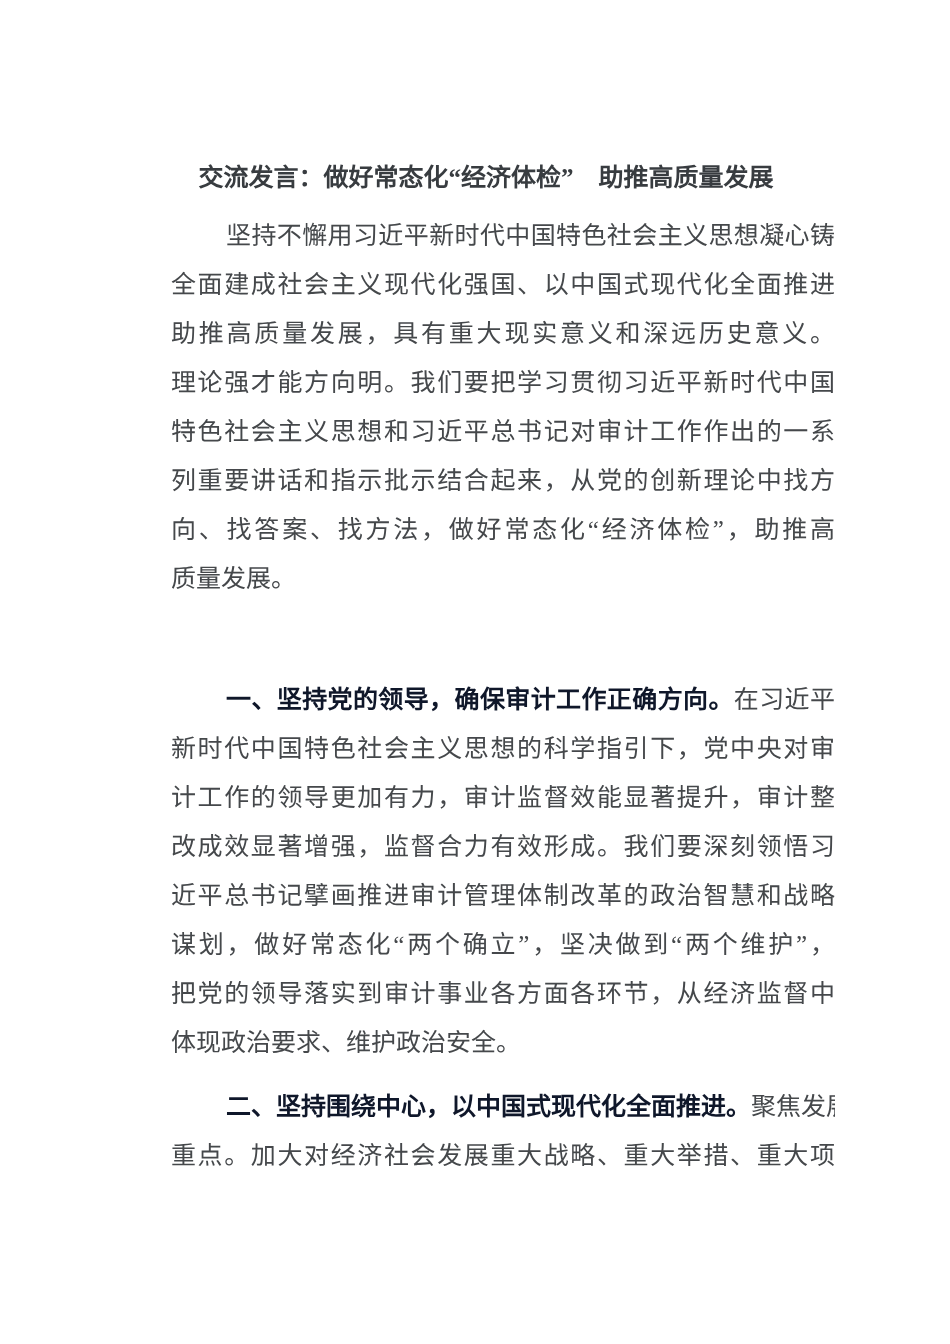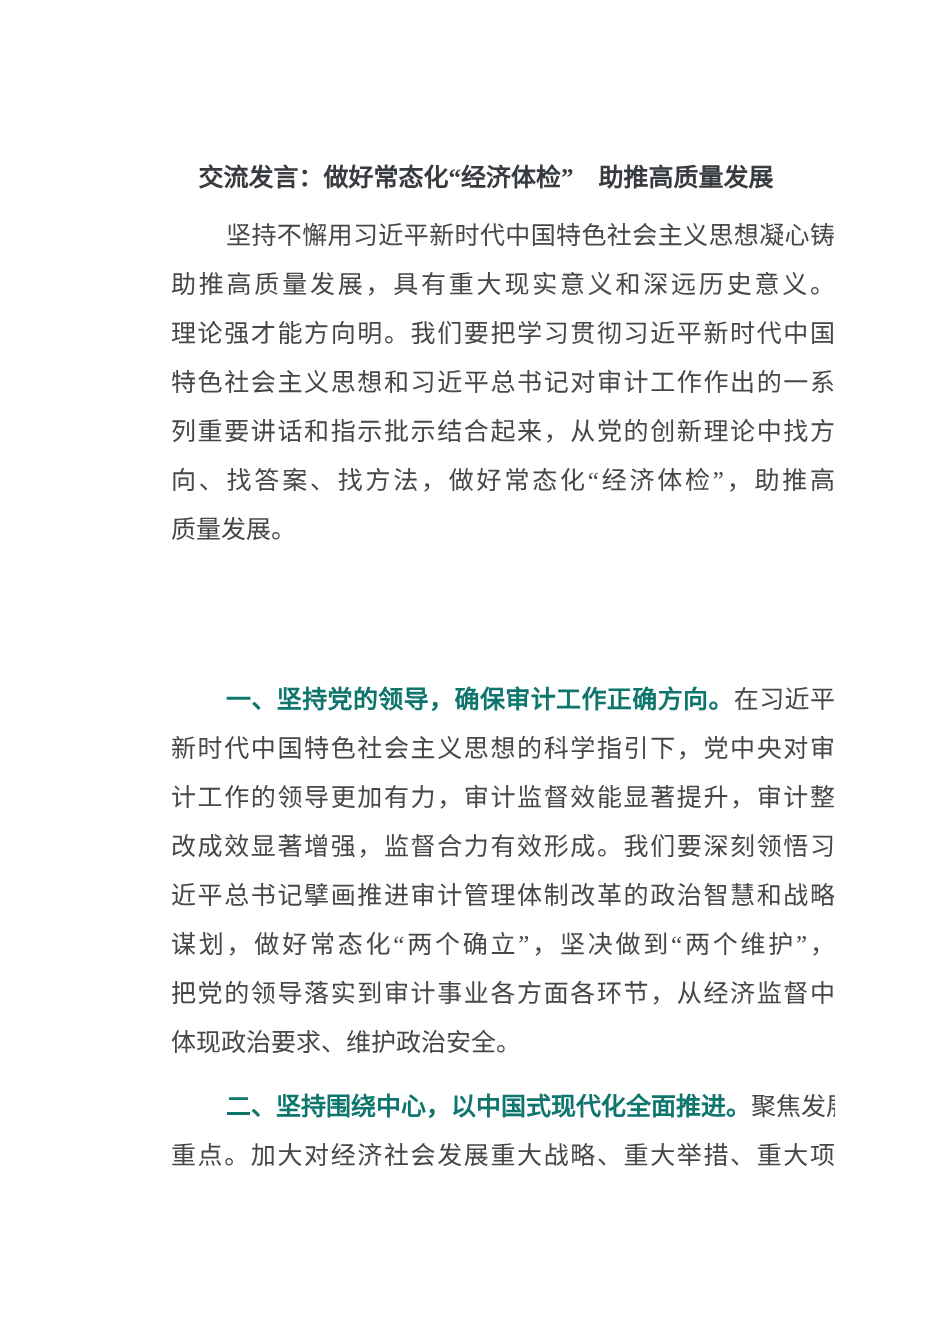--- a/index.html
+++ b/index.html
@@ -50,31 +50,32 @@
     text-justify: inter-character;
   }
   .line.flush-left {
     text-align-last: left;
   }
   .line.indent {
     padding-left: 55px;
   }
   .bold {
     font-weight: bold;
-    color: #0f766e;
+    color: #0f172a;
   }
 </style>
 </head>
 <body>
 
 <div class="page">
   <h1 class="doc-title">交流发言：做好常态化“经济体检”　助推高质量发展</h1>
   <div>
       <div class="para para-1">
         <div class="line indent"><span>坚持不懈用习近平新时代中国特色社会主义思想凝心铸</span></div>
+        <div class="line"><span>全面建成社会主义现代化强国、以中国式现代化全面推进</span></div>
         <div class="line"><span>助推高质量发展，具有重大现实意义和深远历史意义。</span></div>
         <div class="line"><span>理论强才能方向明。我们要把学习贯彻习近平新时代中国</span></div>
         <div class="line"><span>特色社会主义思想和习近平总书记对审计工作作出的一系</span></div>
         <div class="line"><span>列重要讲话和指示批示结合起来，从党的创新理论中找方</span></div>
         <div class="line"><span>向、找答案、找方法，做好常态化“经济体检”，助推高</span></div>
         <div class="line flush-left"><span>质量发展。</span></div>
       </div>
       <div class="para para-2">
         <div class="line indent"><span class="bold">一、坚持党的领导，确保审计工作正确方向。</span><span>在习近平</span></div>
         <div class="line"><span>新时代中国特色社会主义思想的科学指引下，党中央对审</span></div>

